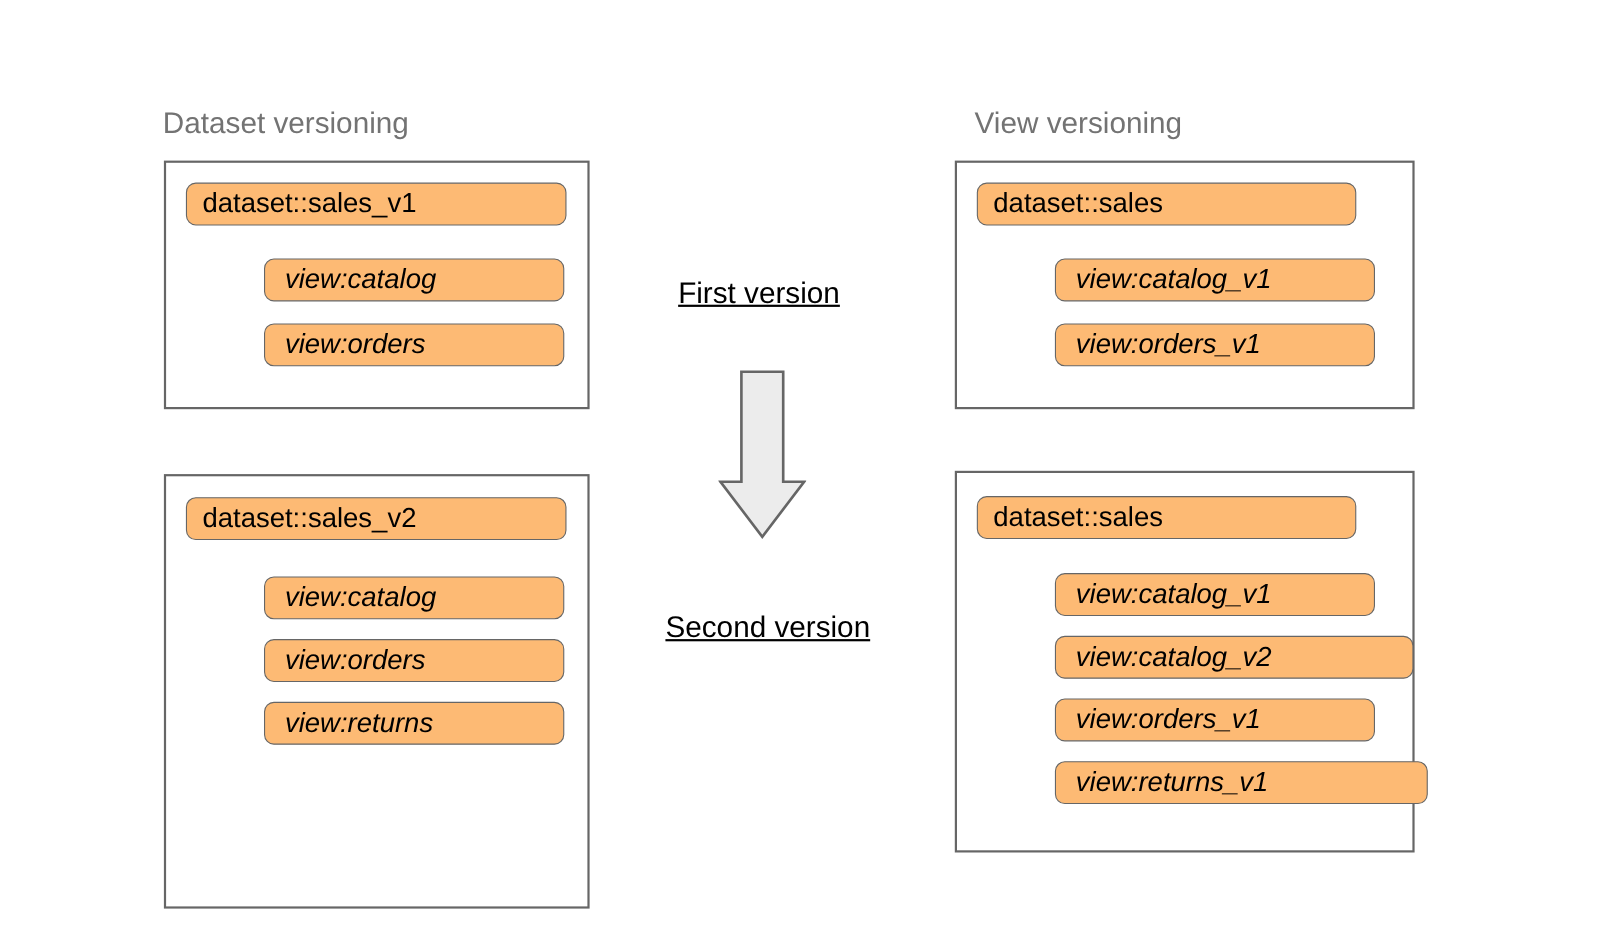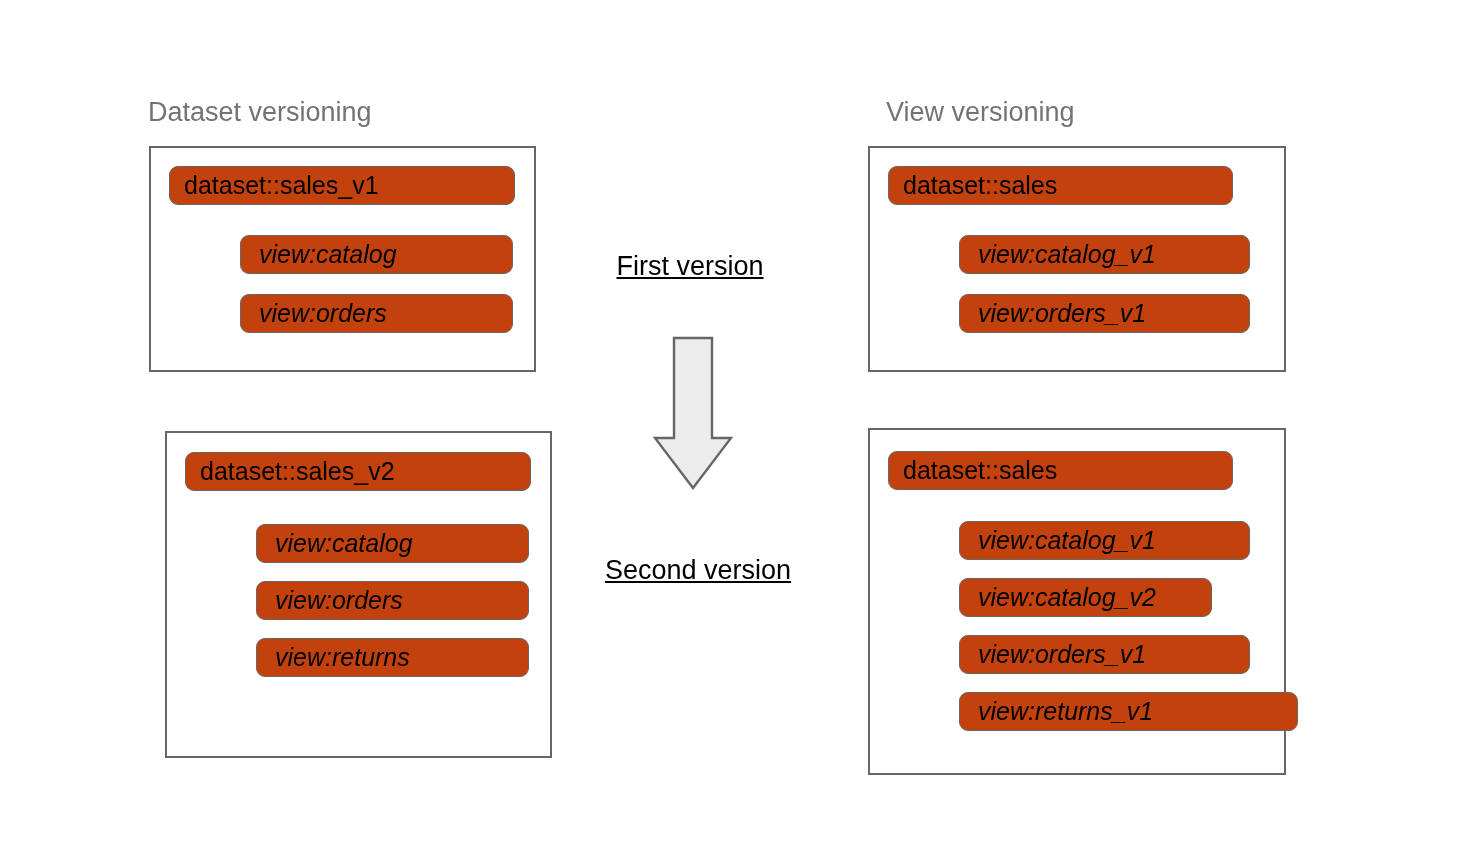--- a/index.html
+++ b/index.html
@@ -33,21 +33,21 @@
     box-sizing: border-box;
     border: 2px solid #666666;
     background: #ffffff;
   }
 
   .pill {
     position: absolute;
     box-sizing: border-box;
     border: 1.6px solid #666666;
     border-radius: 9px;
-    background: #c2410c;
+    background: #fdba74;
     display: flex;
     align-items: center;
     height: 39px;
     padding-left: 14px;
     font-size: 25px;
     line-height: 29px;
     color: #000000;
     white-space: nowrap;
   }
   .pill.dataset { padding-left: 14px; }
@@ -83,31 +83,31 @@
     <div class="pill view" style="left:89px; top:87px; width:273px;">view:catalog</div>
     <div class="pill view" style="left:89px; top:146px; width:273px;">view:orders</div>
   </div>
 
   <div class="panel" style="left:868px; top:146px; width:418px; height:226px;">
     <div class="pill dataset" style="left:18px; top:18px; width:345px;">dataset::sales</div>
     <div class="pill view" style="left:89px; top:87px; width:291px;">view:catalog_v1</div>
     <div class="pill view" style="left:89px; top:146px; width:291px;">view:orders_v1</div>
   </div>
 
-  <div class="panel" style="left:165px; top:431px; width:387px; height:327px;">
+  <div class="panel" style="left:149px; top:431px; width:387px; height:395px;">
     <div class="pill dataset" style="left:18px; top:19px; width:346px;">dataset::sales_v2</div>
     <div class="pill view" style="left:89px; top:91px; width:273px;">view:catalog</div>
     <div class="pill view" style="left:89px; top:148px; width:273px;">view:orders</div>
     <div class="pill view" style="left:89px; top:205px; width:273px;">view:returns</div>
   </div>
 
   <div class="panel" style="left:868px; top:428px; width:418px; height:347px;">
     <div class="pill dataset" style="left:18px; top:21px; width:345px;">dataset::sales</div>
     <div class="pill view" style="left:89px; top:91px; width:291px;">view:catalog_v1</div>
-    <div class="pill view" style="left:89px; top:148px; width:253px;">view:catalog_v2</div>
+    <div class="pill view" style="left:89px; top:148px; width:326px;">view:catalog_v2</div>
     <div class="pill view" style="left:89px; top:205px; width:291px;">view:orders_v1</div>
     <div class="pill view" style="left:89px; top:262px; width:339px;">view:returns_v1</div>
   </div>
 
   <div class="center-label" style="left:690px; top:250px;">First version</div>
 
   <div class="center-label" style="left:698px; top:554px;">Second version</div>
 
   <div class="arrow-wrap" style="left:653px; top:336px;">
     <svg width="80" height="156" viewBox="0 0 80 156" xmlns="http://www.w3.org/2000/svg">

